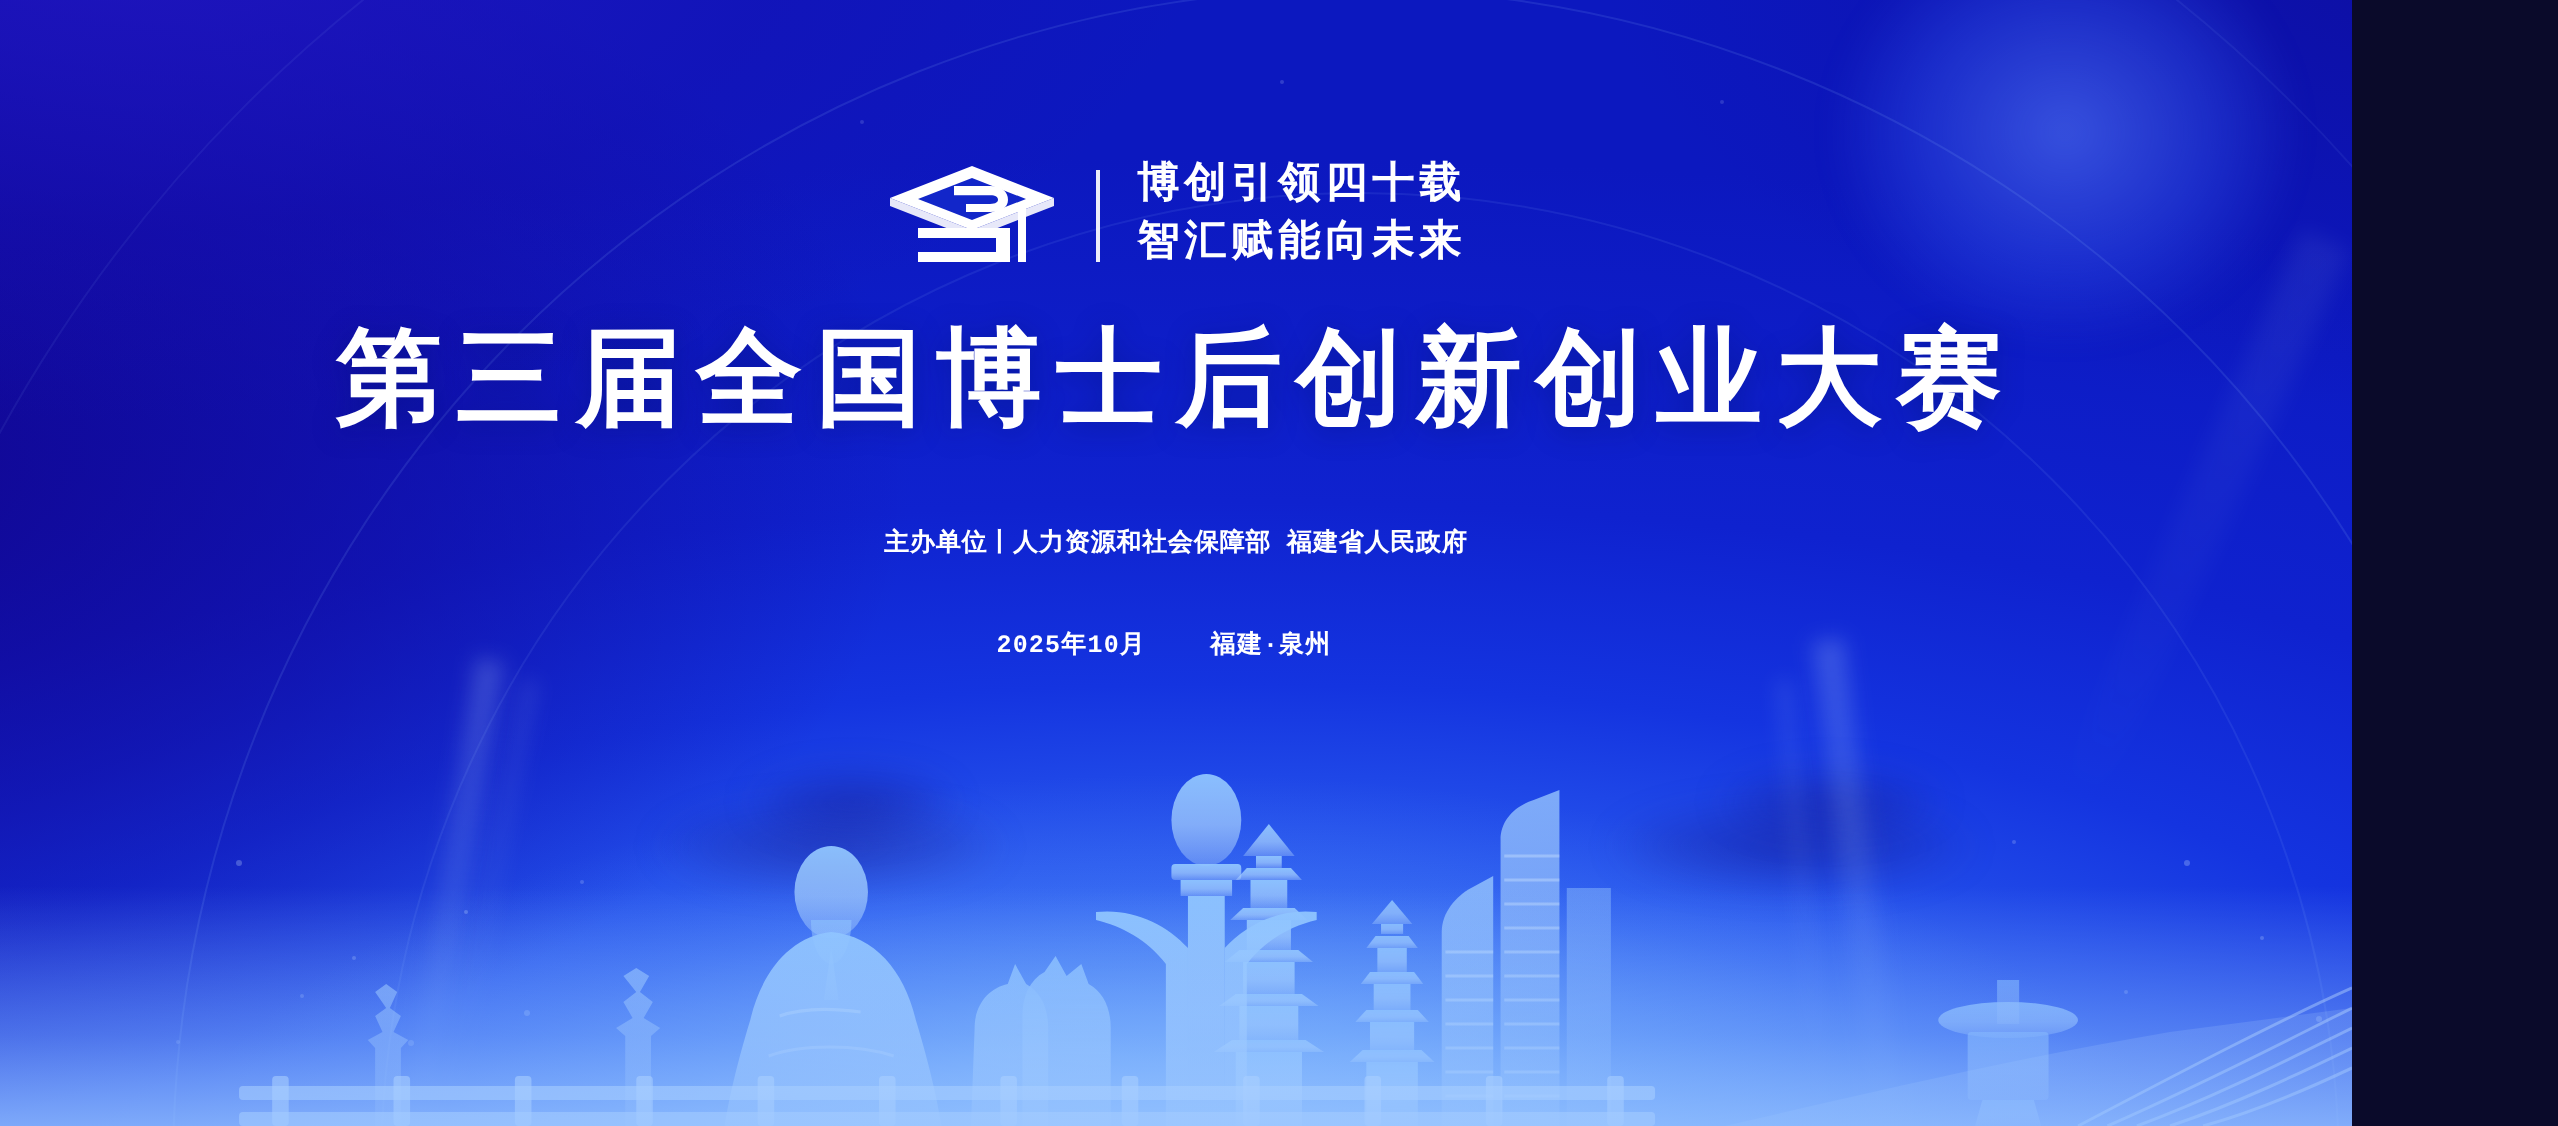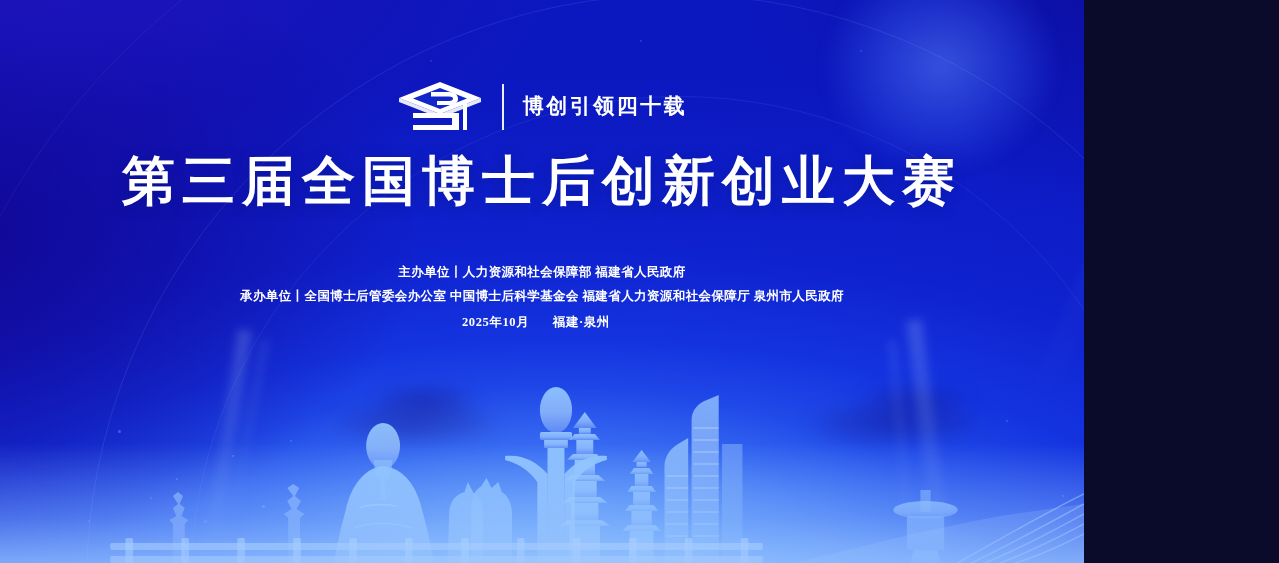--- a/index.html
+++ b/index.html
@@ -1,22 +1,22 @@
 <!DOCTYPE html>
 <html><head>
 <meta charset="utf-8">
 <title>Banner</title>
 <style>
   html,body{margin:0;padding:0;background:#0a0a2a;}
   *{box-sizing:border-box;}
   .stage{
     position:relative;
-    width:1084px;height:563px;
+    width:1176px;height:563px;
     overflow:hidden;
-    font-family:Liberation Serif, serif;
+    font-family:Liberation Mono, monospace;
     background:#8b5cf6;
   }
 
   
   .bg-base{
     position:absolute;inset:0;
     background:
       radial-gradient(120% 90% at 52% 104%, #6fa8ff 0%, #4f8ef7 12%, #2b5df0 28%, #1434e0 48%, #0f22cf 66%, #0c18bf 100%);
   }
   .bg-vignette-left{
@@ -102,21 +102,21 @@
     width:2px;height:46px;background:rgba(255,255,255,.92);flex:none;
   }
   .slogan{
     display:flex;flex-direction:column;gap:2px;
     color:#ffffff;
     font-size:21px;font-weight:700;letter-spacing:2.5px;
     line-height:1.30;
   }
 
   .title-cn{
-    position:absolute;left:0;right:0;top:152px;
+    position:absolute;left:0;right:0;top:164px;
     text-align:center;
     color:#ffffff;
     font-size:53px;
     font-weight:900;
     letter-spacing:7px;
     line-height:1.12;
     text-shadow:0 2px 14px rgba(0,20,120,.45);
   }
   .title-en{
     position:absolute;left:0;right:0;top:220px;
@@ -344,28 +344,28 @@
           </g>
           <g fill="#ffffff">
             <path d="M16 33 L16 38 L55 38 L55 45 L16 45 L16 50 L62 50 L62 33 Z"></path>
             <path d="M66 22 L70 22 L70 50 L66 50 Z"></path>
           </g>
         </svg>
       </span>
       <span class="divider"></span>
       <span class="slogan">
         <span>博创引领四十载</span>
+        <span>智汇赋能向未来</span>
       </span>
     </div>
 
     <div class="title-cn">第三届全国博士后创新创业大赛</div>
 
     <div class="org-block">
       <div class="org-line">主办单位丨人力资源和社会保障部  福建省人民政府</div>
-      <div class="org-line">承办单位丨全国博士后管委会办公室  中国博士后科学基金会  福建省人力资源和社会保障厅  泉州市人民政府</div>
     </div>
 
     <div class="date-line">
       <span>2025年10月</span>
       <span class="gap"></span>
       <span>福建·泉州</span>
     </div>
 
   </div>
 </div>

